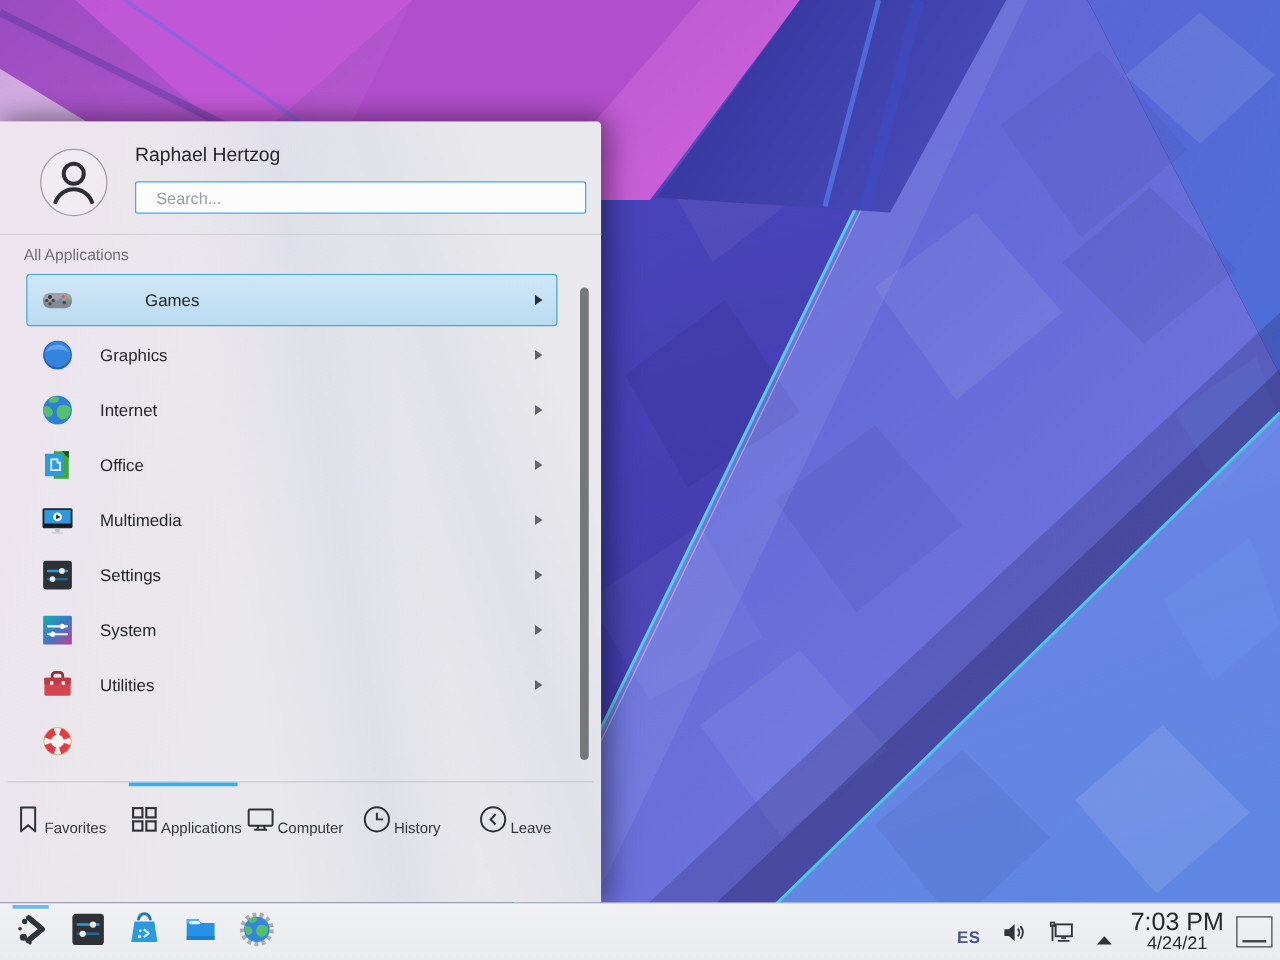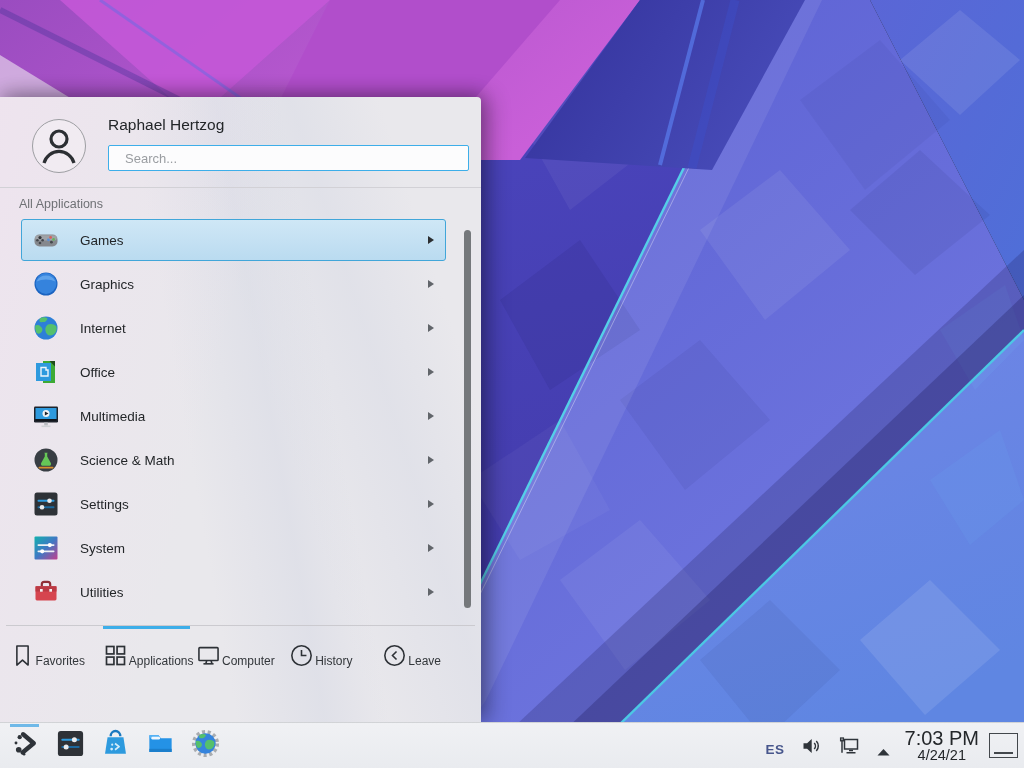--- a/index.html
+++ b/index.html
@@ -25,21 +25,21 @@
               border:1px solid #3daee9;border-radius:2px;background:#fcfcfd;
               font-family:"Liberation Sans",sans-serif;font-size:13px;color:#232629;
               padding:0 16px;outline:none;}
   .search-box::placeholder{color:#9a9da1;}
   .lp-divider{position:absolute;left:0;right:0;top:90px;height:1px;background:#d2d1d6;}
   .section-label{position:absolute;left:19px;top:100px;font-size:12.5px;color:#6f7175;}
 
   .cat-list{position:absolute;left:0;top:122px;width:481px;height:406px;overflow:hidden;}
   .cat-row{height:40px;margin:0 35px 2px 21px;display:flex;align-items:center;
            border:1px solid transparent;border-radius:3px;cursor:default;}
-  .cat-row.selected{background:linear-gradient(180deg,#cfe7f6,#badbf0);border-color:#41a6d9;}
+  .cat-row.selected{background:linear-gradient(180deg,#cfe7f6,#badbf0);border-color:#41a6d9;gap:36px;}
   .cat-icon{width:28px;height:28px;margin-left:10px;flex:0 0 auto;}
   .cat-icon svg{width:28px;height:28px;display:block;}
   .cat-label{margin-left:20px;font-size:13.5px;color:#232629;}
   .cat-arrow{margin-left:auto;margin-right:11px;width:0;height:0;
              border-left:6px solid #61656a;border-top:4.5px solid transparent;border-bottom:4.5px solid transparent;}
   .cat-row.selected .cat-arrow{border-left-color:#2b2e31;}
 
   .scroll-thumb{position:absolute;left:464px;top:133px;width:7px;height:378px;
                 border-radius:4px;background:#75787b;}
 
@@ -229,31 +229,20 @@
               <circle cx="14" cy="11.5" r="3.5" fill="#f2f4f6"></circle>
               <path d="M12.9 9.6 l3.6 1.9 -3.6 1.9 z" fill="#1f242c"></path>
               <rect x="12.2" y="20.5" width="3.6" height="3" fill="#b9bcc0"></rect>
               <rect x="9.5" y="23.5" width="9" height="1.6" fill="#cfd2d6"></rect>
             </svg>
           </span>
     <span class="cat-label">Multimedia</span>
     <span class="cat-arrow"></span>
   </div>
 
-  <div class="cat-row">
-    <span class="cat-icon">
-            <svg viewBox="0 0 28 28">
-              <circle cx="14" cy="14" r="11.5" fill="#383e44"></circle>
-              <path d="M12.3 6.8 h3.4 l-0.5 1 v2.6 l3.6 6.6 a1.9 1.9 0 0 1 -1.7 2.8 h-6.2 a1.9 1.9 0 0 1 -1.7 -2.8 l3.6 -6.6 v-2.6 z" fill="#66c757"></path>
-              <rect x="6.5" y="20.8" width="15" height="1.7" rx="0.85" fill="#d78f2e"></rect>
-            </svg>
-          </span>
-    <span class="cat-label">Science &amp; Math</span>
-    <span class="cat-arrow"></span>
-  </div>
 
   <div class="cat-row">
     <span class="cat-icon">
             <svg viewBox="0 0 28 28">
               <rect x="2.5" y="2.5" width="23" height="23" rx="2.5" fill="#2e3237"></rect>
               <rect x="5.5" y="9.8" width="17" height="1.9" rx="0.95" fill="#2d9ade"></rect>
               <circle cx="17.5" cy="10.75" r="2.3" fill="#e9ebed"></circle>
               <rect x="5.5" y="16.3" width="17" height="1.9" rx="0.95" fill="#1b689e"></rect>
               <circle cx="10" cy="17.25" r="2.3" fill="#e9ebed"></circle>
             </svg>

